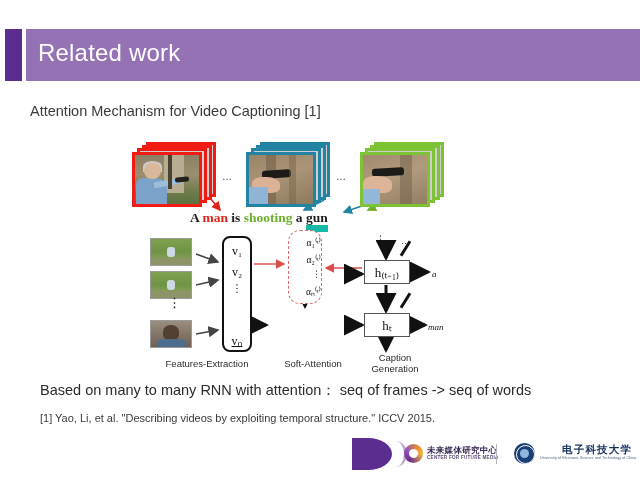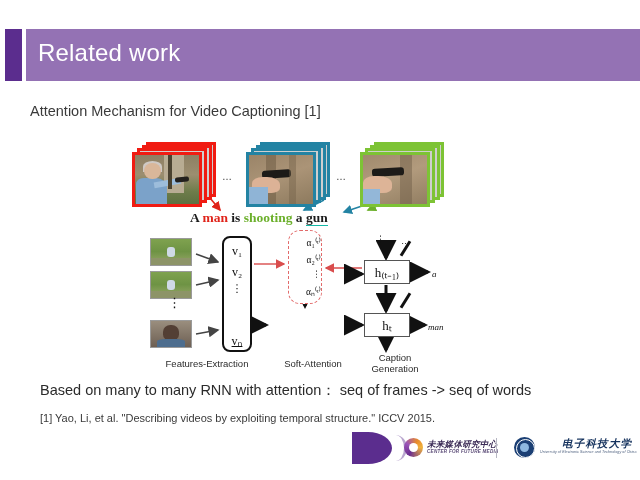--- a/index.html
+++ b/index.html
@@ -161,21 +161,21 @@
     position: absolute;
     left: 62px; top: 72px;
     font-size: 13.5px;
     font-weight: 700;
     white-space: nowrap;
     font-family: "Liberation Serif", serif;
   }
   .caption .w  { color: #1c1c1c; }
   .caption .wr { color: #e0231a; }
   .caption .wg { color: #6cb02c; }
-  .caption .wu { color: #1c1c1c; border-bottom: 1px solid #14b8a6; }
+  .caption .wu { color: #1c1c1c; border-bottom: 7px solid #14b8a6; }
 
   
   .arch { position: absolute; left: 0; top: 96px; width: 330px; height: 144px; }
 
   .thumb {
     position: absolute; width: 42px; height: 28px;
     border: 1px solid #9a9a9a; overflow: hidden;
   }
   .thumb.t1 { left: 22px; top: 4px; }
   .thumb.t2 { left: 22px; top: 37px; }
@@ -301,21 +301,21 @@
     position: absolute;
     left: 40px; top: 412px;
     font-size: 11px;
     color: #3a3a3a;
     white-space: nowrap;
   }
 
   
   .footer-band {
     position: absolute;
-    left: 0; bottom: 14px; width: 640px; height: 36px; font-style: italic;
+    left: 0; bottom: 8px; width: 640px; height: 36px;
   }
   .footer-swoosh {
     position: absolute; left: 352px; top: 2px;
     width: 40px; height: 32px;
     background: #5b2d8e;
     border-radius: 0 60% 60% 0 / 0 50% 50% 0;
   }
   .footer-swoosh::after {
     content: ""; position: absolute;
     left: 36px; top: 3px; width: 16px; height: 26px;

